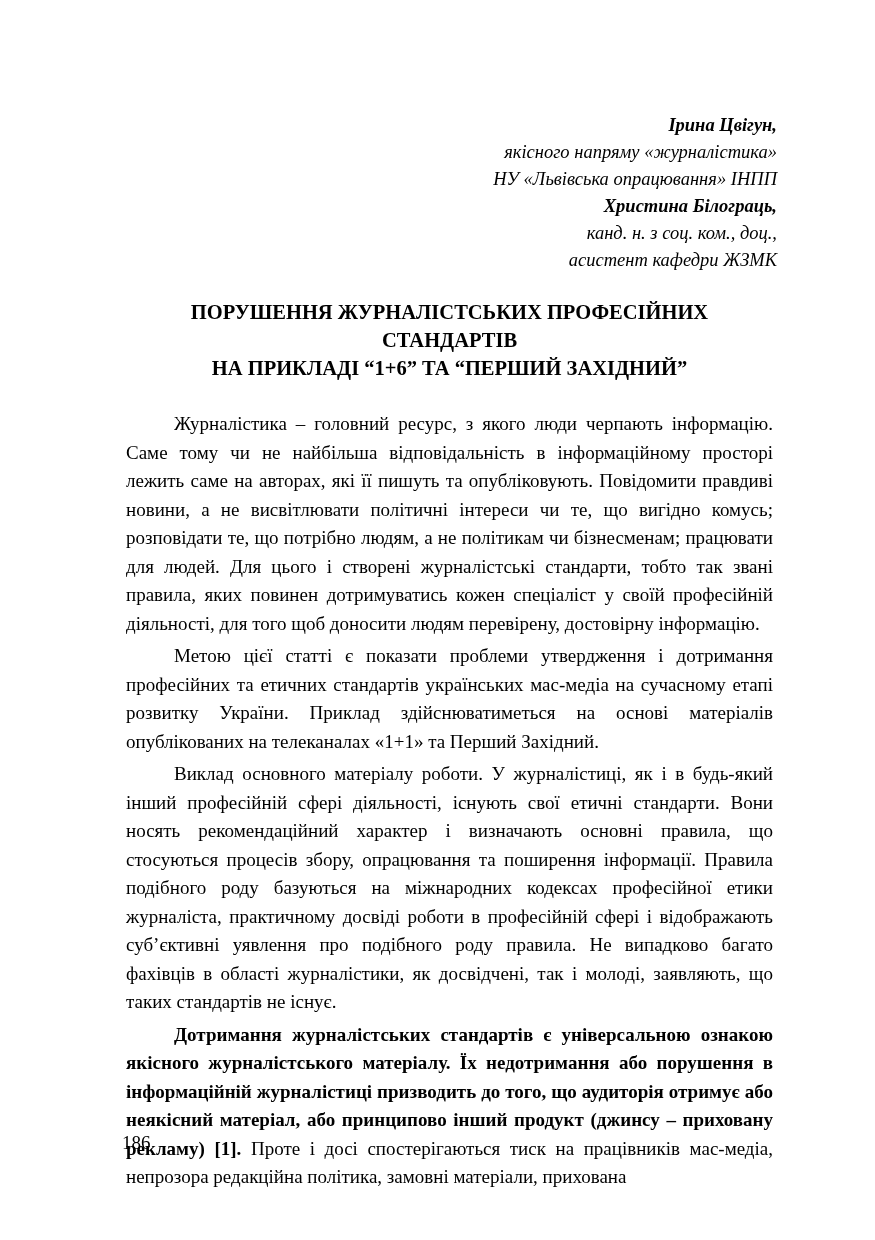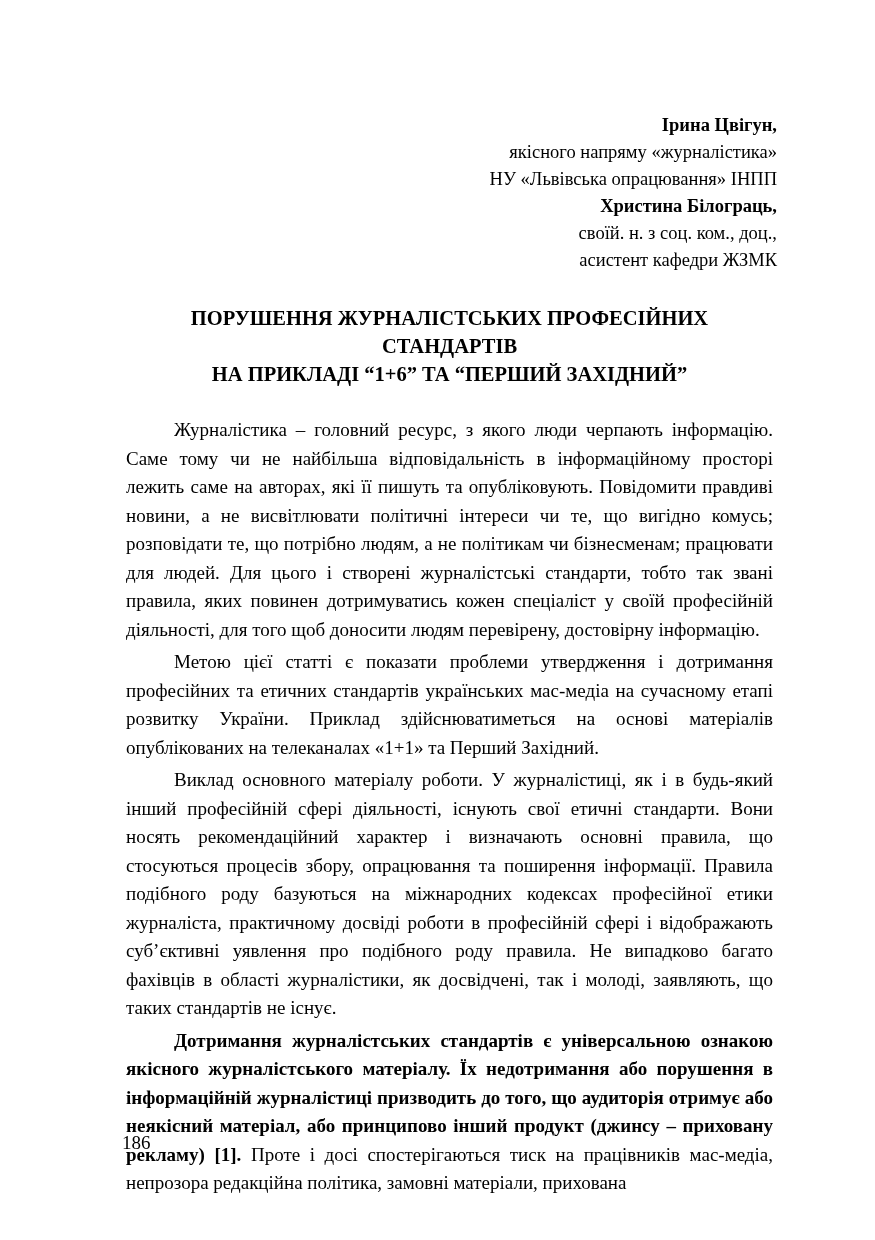--- a/index.html
+++ b/index.html
@@ -19,26 +19,27 @@
   .content {
     position: absolute;
     left: 122px;
     top: 112px;
     width: 655px;
   }
   .byline {
     text-align: right;
     font-size: 18.5px;
     line-height: 27px;
+    font-style: italic;
   }
   .byline .author-name {
     font-weight: bold;
   }
   .article-title {
-    margin-top: 30px;
+    margin-top: 24px;
     text-align: center;
     font-weight: bold;
     font-size: 20.5px;
     line-height: 28px;
   }
   .body-text {
     margin-top: 28px;
     font-size: 19px;
     line-height: 28.5px;
     text-align: justify;
@@ -60,21 +61,21 @@
 <body>
 
 <div class="page">
   <div class="content">
 
     <div class="byline">
       <div class="author-name">Ірина Цвігун,</div>
       <div>якісного напряму «журналістика»</div>
       <div>НУ «Львівська опрацювання» ІНПП</div>
       <div class="author-name">Христина Білограць,</div>
-      <div>своїй. н. з соц. ком., доц.,</div>
+      <div>канд. н. з соц. ком., доц.,</div>
       <div>асистент кафедри ЖЗМК</div>
     </div>
 
     <div class="article-title">
       <div>ПОРУШЕННЯ ЖУРНАЛІСТСЬКИХ ПРОФЕСІЙНИХ СТАНДАРТІВ</div>
       <div>НА ПРИКЛАДІ “1+6” ТА “ПЕРШИЙ ЗАХІДНИЙ”</div>
     </div>
 
     <div class="body-text">
       <p><span>Журналістика – головний ресурс, з якого люди черпають інформацію. Саме тому чи не найбільша відповідальність в інформаційному просторі лежить саме на авторах, які її пишуть та опубліковують. Повідомити правдиві новини, а не висвітлювати політичні інтереси чи те, що вигідно комусь; розповідати те, що потрібно людям, а не політикам чи бізнесменам; працювати для людей. Для цього і створені журналістські стандарти, тобто так звані правила, яких повинен дотримуватись кожен спеціаліст у своїй професійній діяльності, для того щоб доносити людям перевірену, достовірну інформацію.</span></p>

